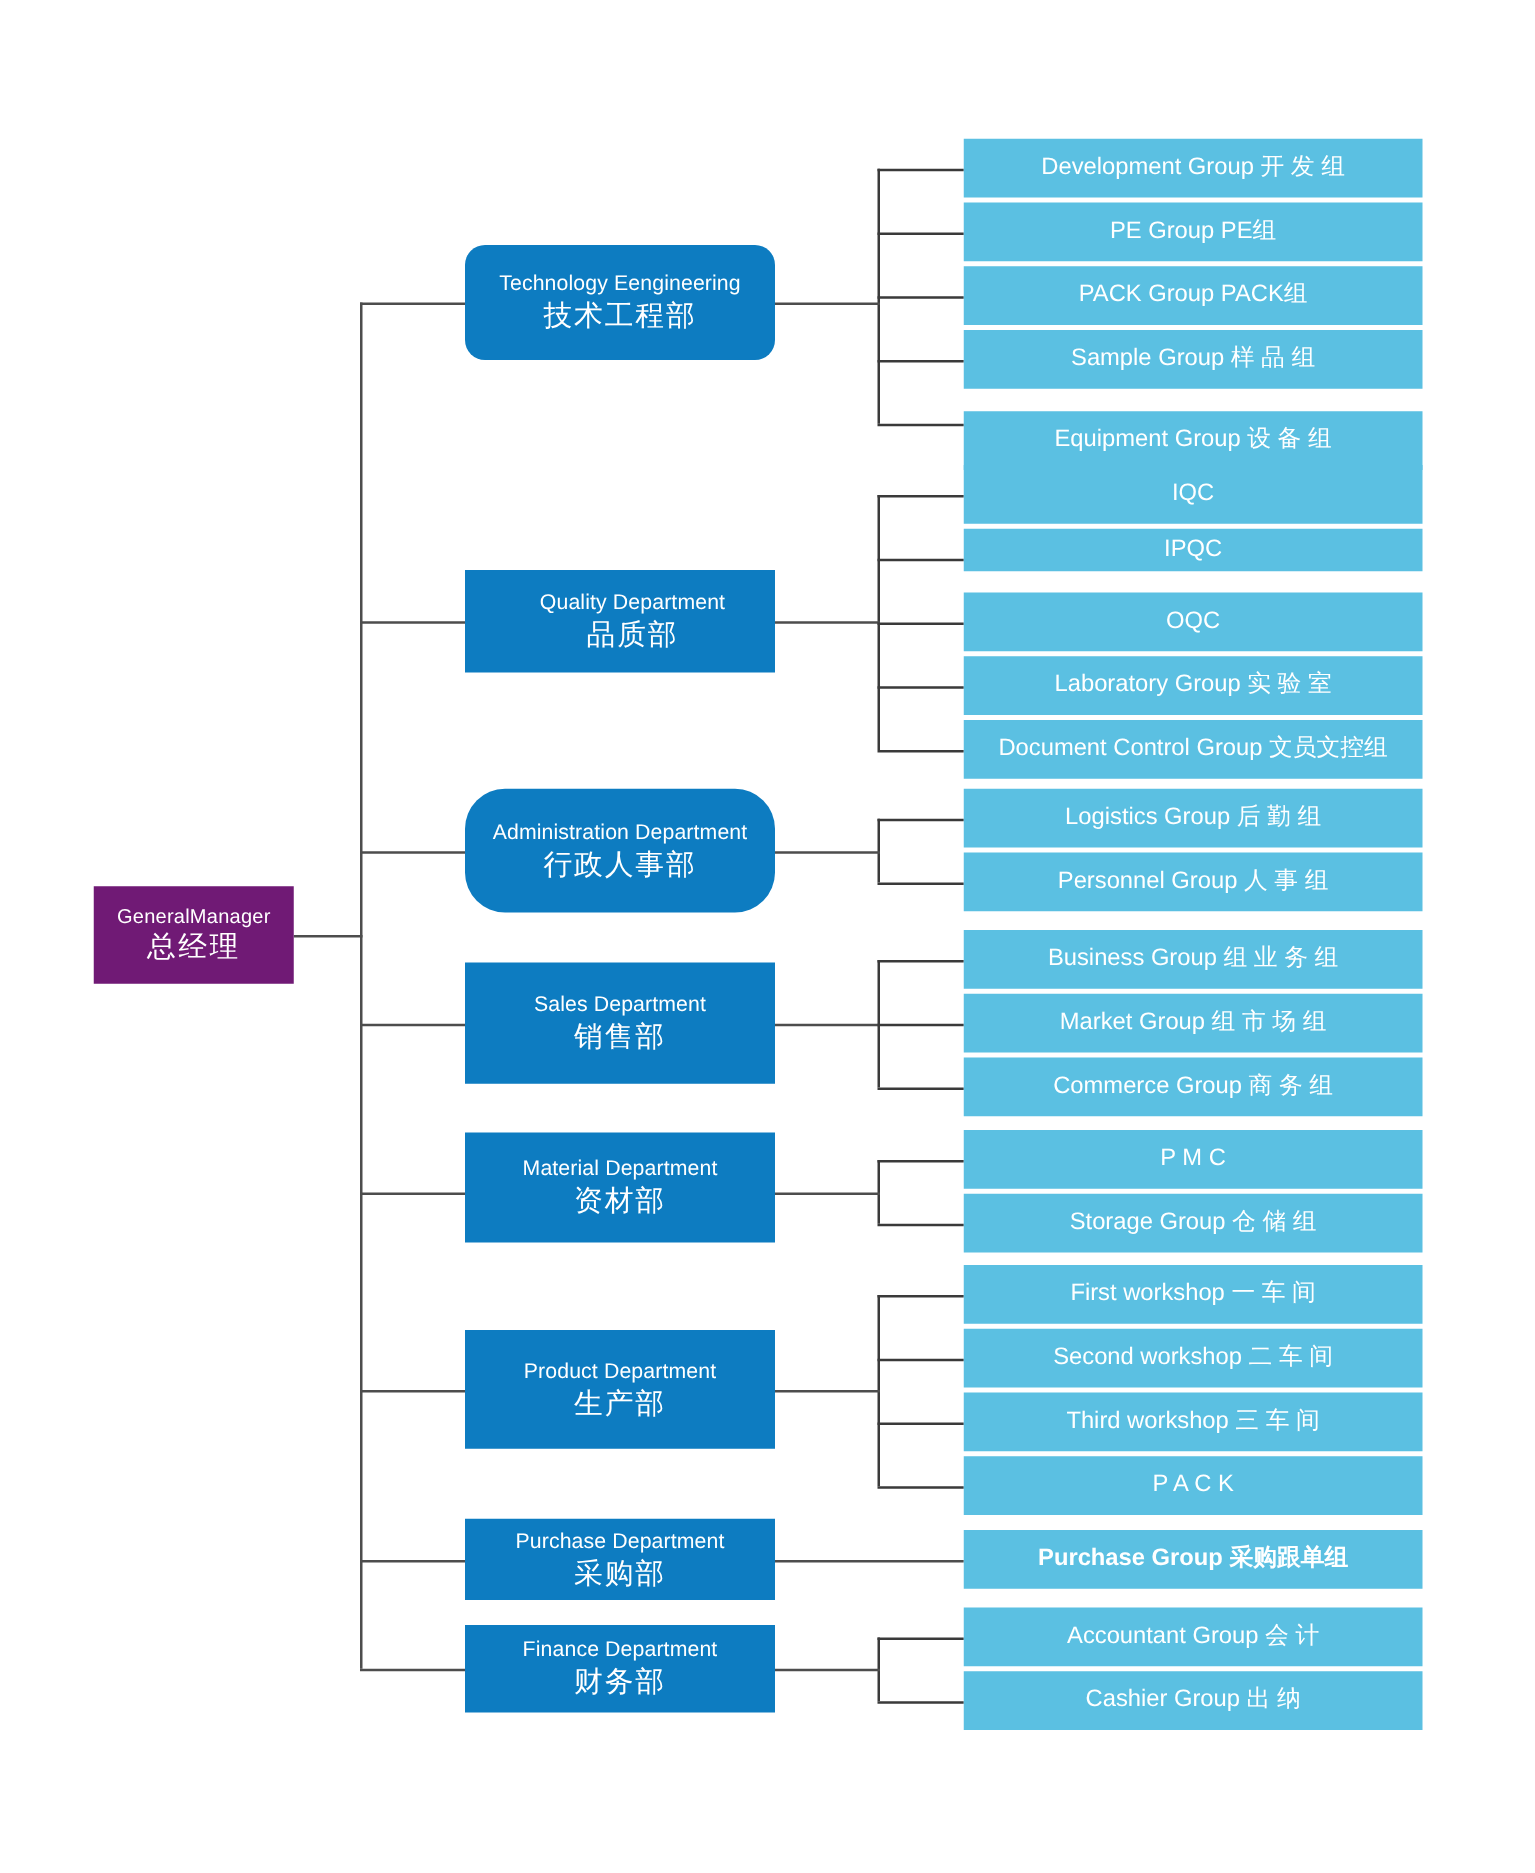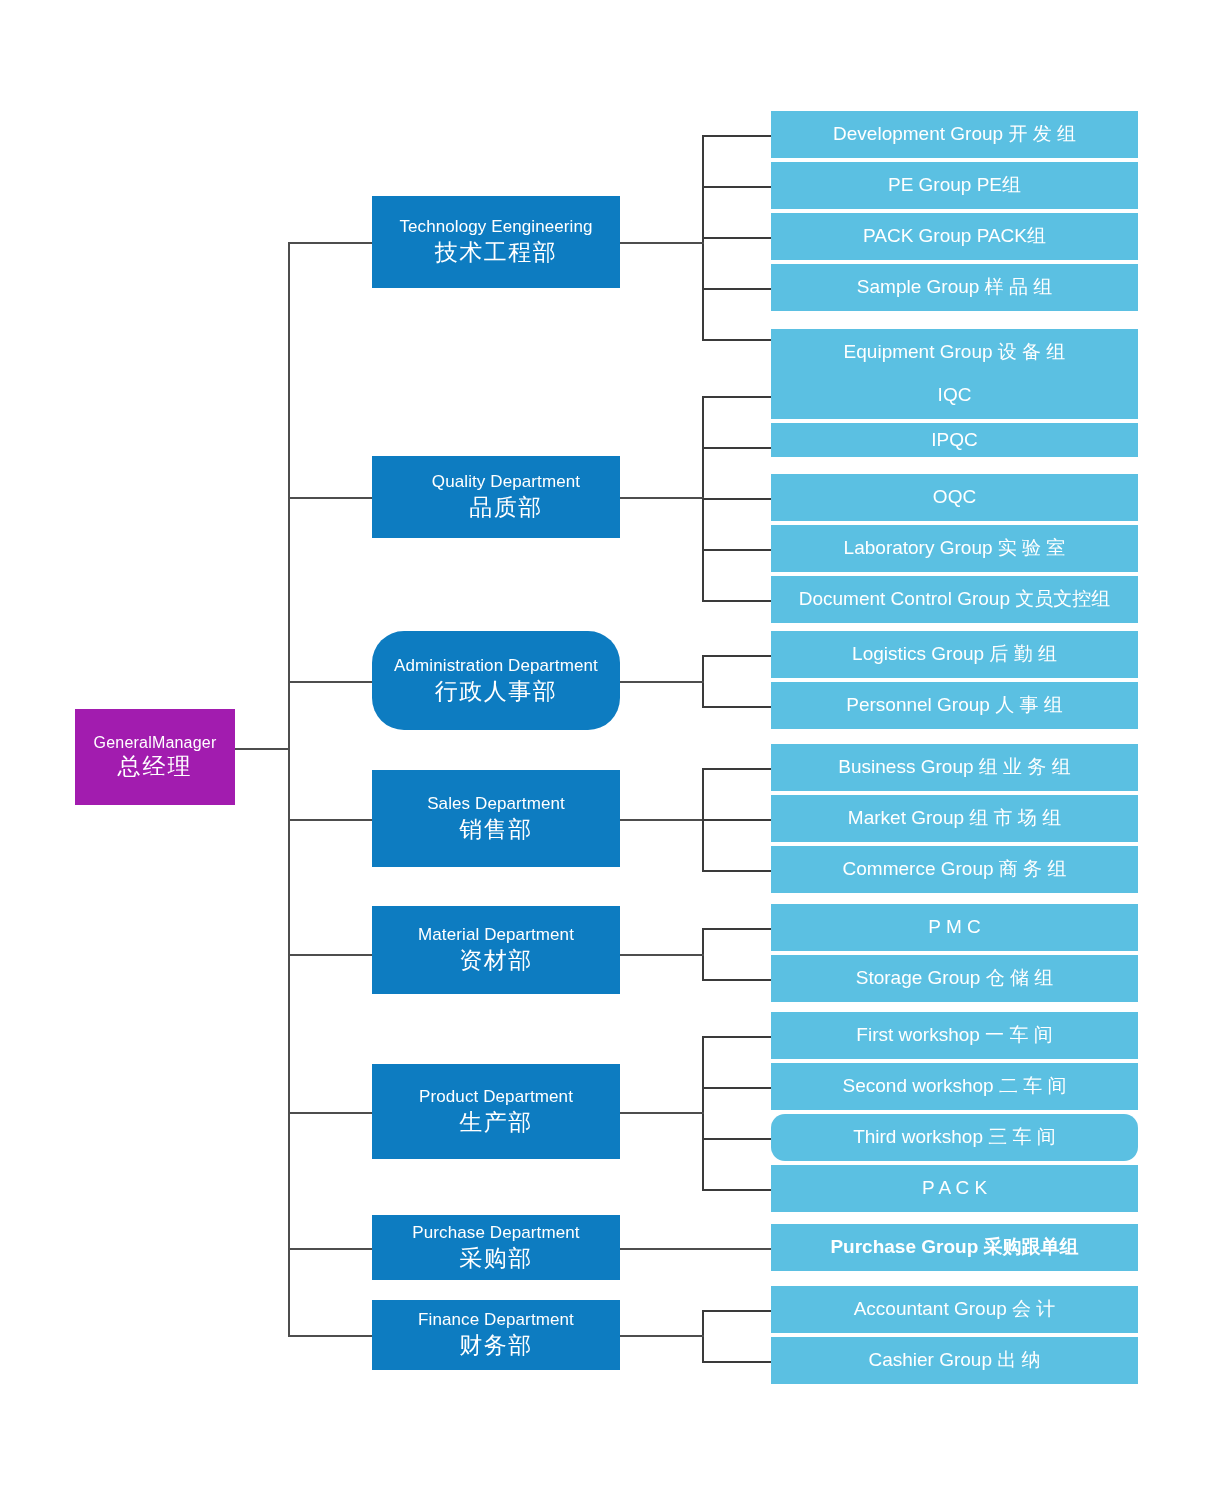--- a/index.html
+++ b/index.html
@@ -23,22 +23,22 @@
     justify-content:center;
     color:#ffffff;
     text-align:center;
     line-height:1.18;
   }
   .node .en{ display:block; white-space:nowrap; }
   .node .cn{ display:block; white-space:nowrap; }
 
   
   .root{
-    background:#a21caf;
-    left:75px; top:709px; width:160px; height:96px;
+    background:#701a75;
+    left:75px; top:709px; width:160px; height:78px;
   }
   .root .en{ font-size:16px; letter-spacing:.2px; }
   .root .cn{ font-size:23px; letter-spacing:2px; margin-top:1px; }
 
   
   .dept{
     background:#0d7cc1;
     left:372px; width:248px;
   }
   .dept .en{ font-size:17px; letter-spacing:.1px; }
@@ -115,21 +115,21 @@
       <div class="ln lnv" style="left: 288px; top: 242px; height: 1093px;"></div>
       <div class="ln lnh" style="left: 235px; top: 748px; width: 55px;"></div>
     </div>
 
   <div class="node root">
     <span class="en">GeneralManager</span>
     <span class="cn">总经理</span>
   </div>
 
   <div id="nodes">
-      <div class="node dept" style="top: 196px; height: 92px;">
+      <div class="node dept" style="top: 196px; height: 92px; border-radius: 16px;">
         <span class="en">Technology Eengineering</span>
         <span class="cn">技术工程部</span>
       </div>
       <div class="node grp" style="top: 111px; height: 47px;">
         <span class="gl">Development Group 开 发 组</span>
       </div>
       <div class="node grp" style="top: 162px; height: 47px;">
         <span class="gl">PE  Group  PE组</span>
       </div>
       <div class="node grp" style="top: 213px; height: 47px; align-items: center;">
@@ -196,21 +196,21 @@
       <div class="node dept" style="top: 1064px; height: 95px;">
         <span class="en">Product Department</span>
         <span class="cn">生产部</span>
       </div>
       <div class="node grp" style="top: 1012px; height: 47px;">
         <span class="gl">First workshop 一 车 间</span>
       </div>
       <div class="node grp" style="top: 1063px; height: 47px;">
         <span class="gl">Second workshop 二 车 间</span>
       </div>
-      <div class="node grp" style="top: 1114px; height: 47px; border-radius: 14px;">
+      <div class="node grp" style="top: 1114px; height: 47px;">
         <span class="gl">Third workshop 三 车 间</span>
       </div>
       <div class="node grp" style="top: 1165px; height: 47px;">
         <span class="gl">P A C K</span>
       </div>
       <div class="node dept" style="top: 1215px; height: 65px;">
         <span class="en">Purchase Department</span>
         <span class="cn">采购部</span>
       </div>
       <div class="node grp" style="top: 1224px; height: 47px; font-weight: bold;">

